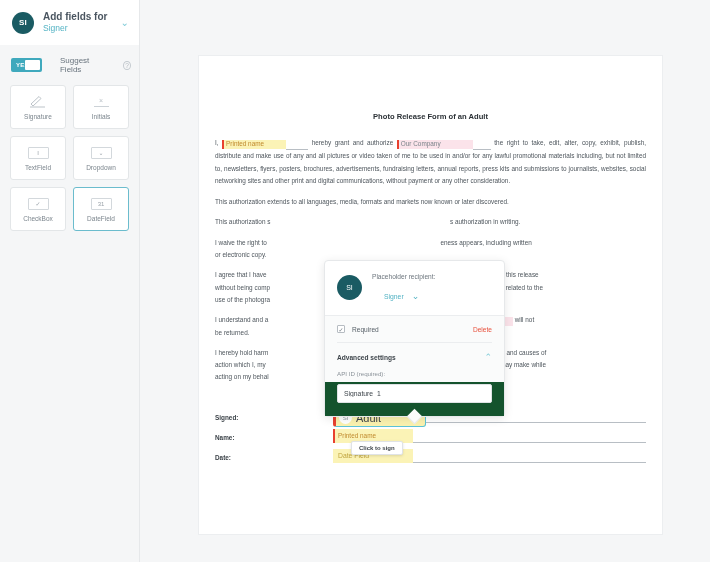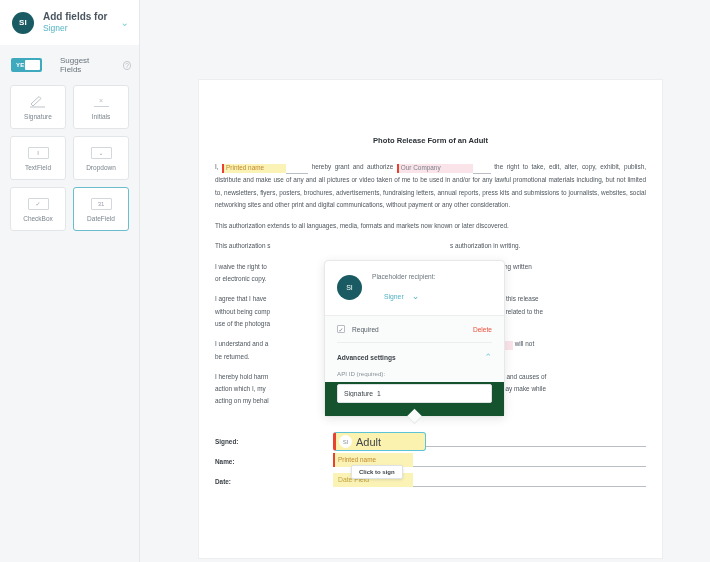--- a/index.html
+++ b/index.html
@@ -86,21 +86,21 @@
   }
   .init-x { font-size: 7px; color: #b9c0c6; line-height: 1; }
   .init-line { width: 15px; height: 1px; background: #ccd2d7; margin-top: 2px; }
 
   
   .canvas {
     position: absolute; left: 140px; top: 0; right: 0; bottom: 0;
     background: #f5f6f7;
   }
   .page {
-    position: absolute; left: 58px; top: 79px;
+    position: absolute; left: 58px; top: 55px;
     width: 465px; height: 480px;
     background: #ffffff;
     border: 1px solid #eceef0;
   }
   .doc-title {
     text-align: center; font-size: 7.6px; font-weight: bold;
     color: #2b3136; margin: 56px 0 16px 0;
   }
   .doc-body { padding: 0 16px; }
   .para {

